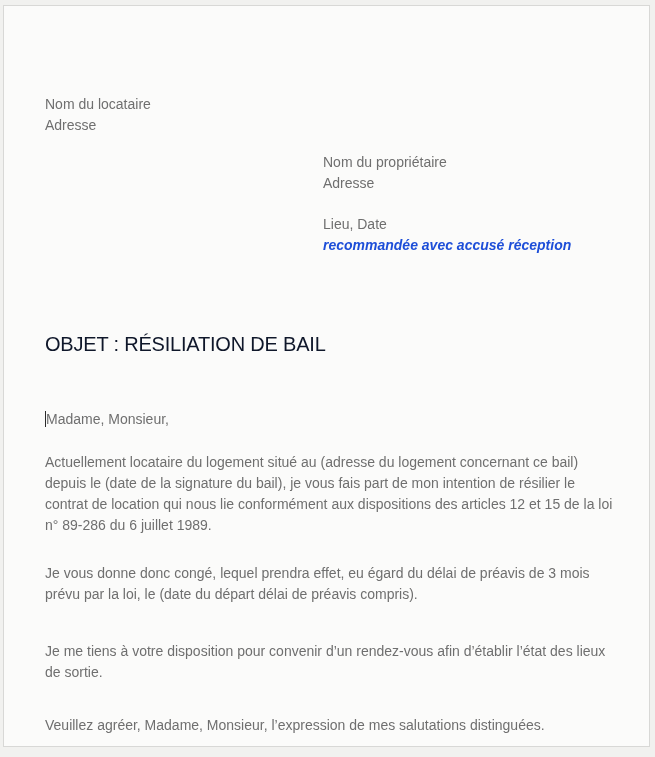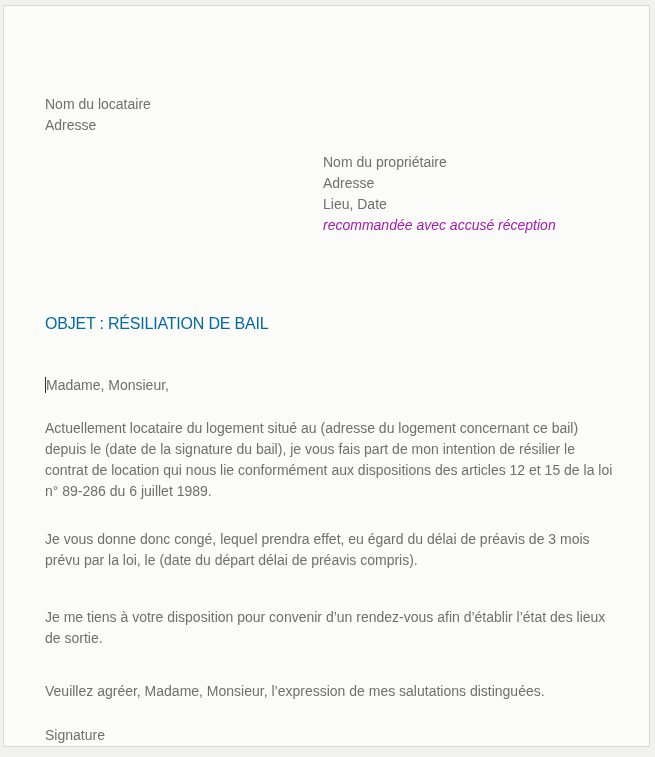--- a/index.html
+++ b/index.html
@@ -24,33 +24,34 @@
     color: #6f6f6f;
     font-size: 14px;
     line-height: 21px;
     cursor: text;
   }
   .sender div, .recipient div { white-space: pre; }
   .recipient {
     margin-left: 278px;
     margin-top: 16px;
   }
-  .place-date { }
+  .place-date { margin-top: 20px; }
   .mail-type {
     font-style: italic;
-    color: #a21caf;
+    color: #1d4ed8;
+    font-weight: bold;
   }
   .subject {
     margin-top: 78px;
-    font-size: 16px;
+    font-size: 20px;
     line-height: 20px;
     letter-spacing: -0.2px;
-    color: #0369a1;
+    color: #0f172a;
   }
-  .salutation-row { margin-top: 41px; }
+  .salutation-row { margin-top: 55px; }
   .caret {
     display: inline-block;
     width: 1px;
     height: 16px;
     background: #2b2b2b;
     vertical-align: -3px;
   }
   p.para { margin: 22px 0 0 0; }
   p.para.p2 { margin-top: 27px; }
   p.para.p3 { margin-top: 36px; }

